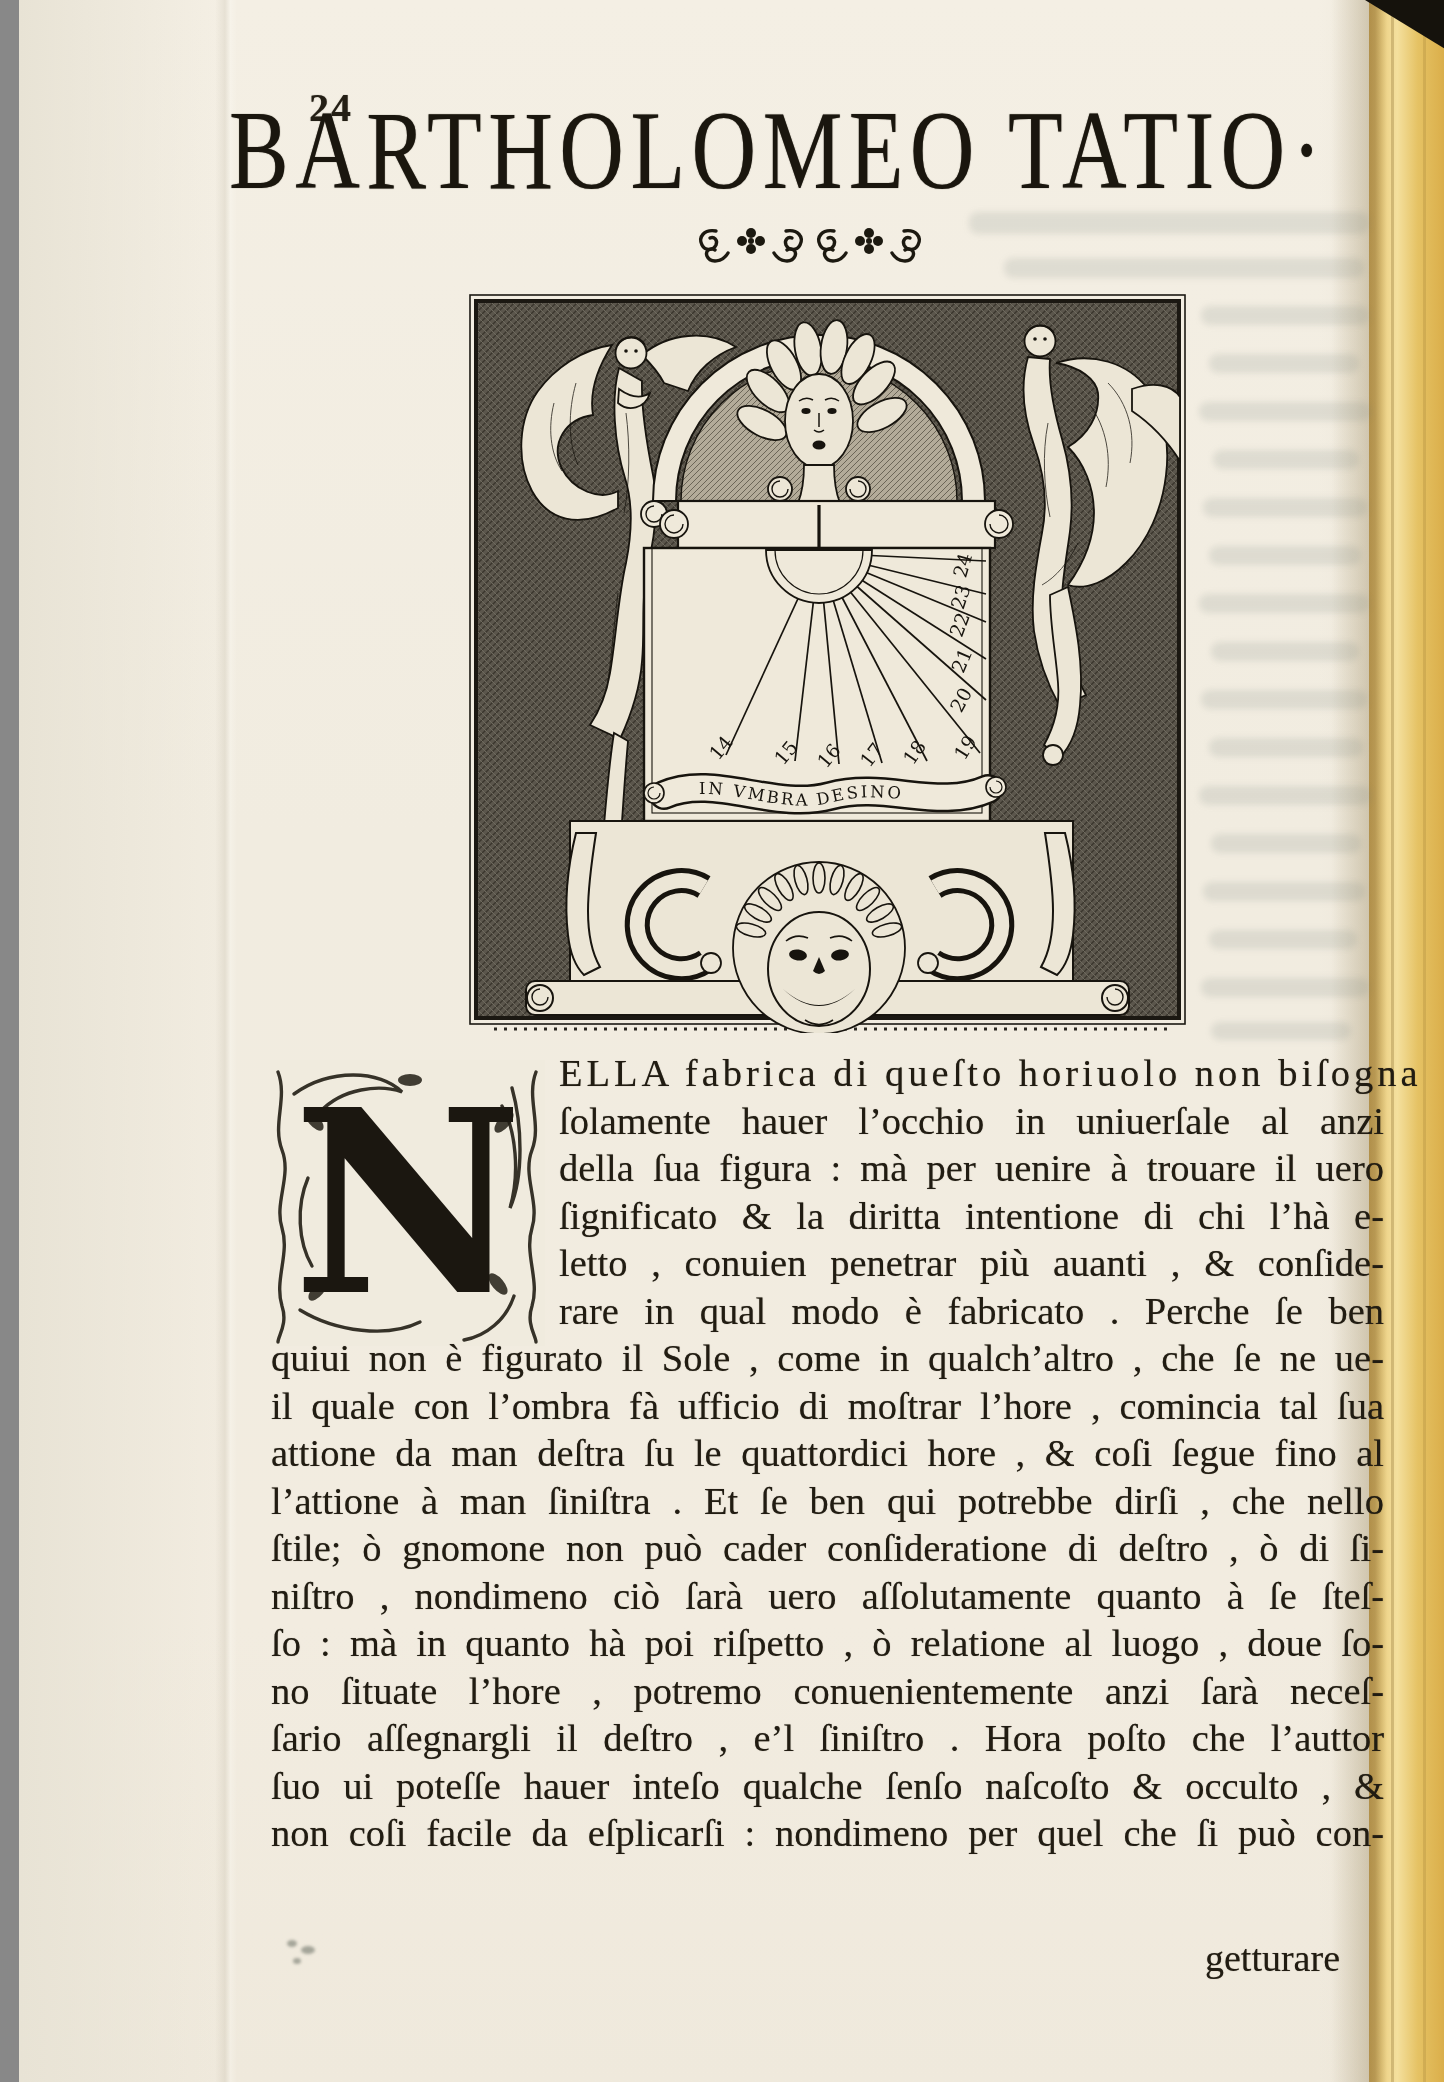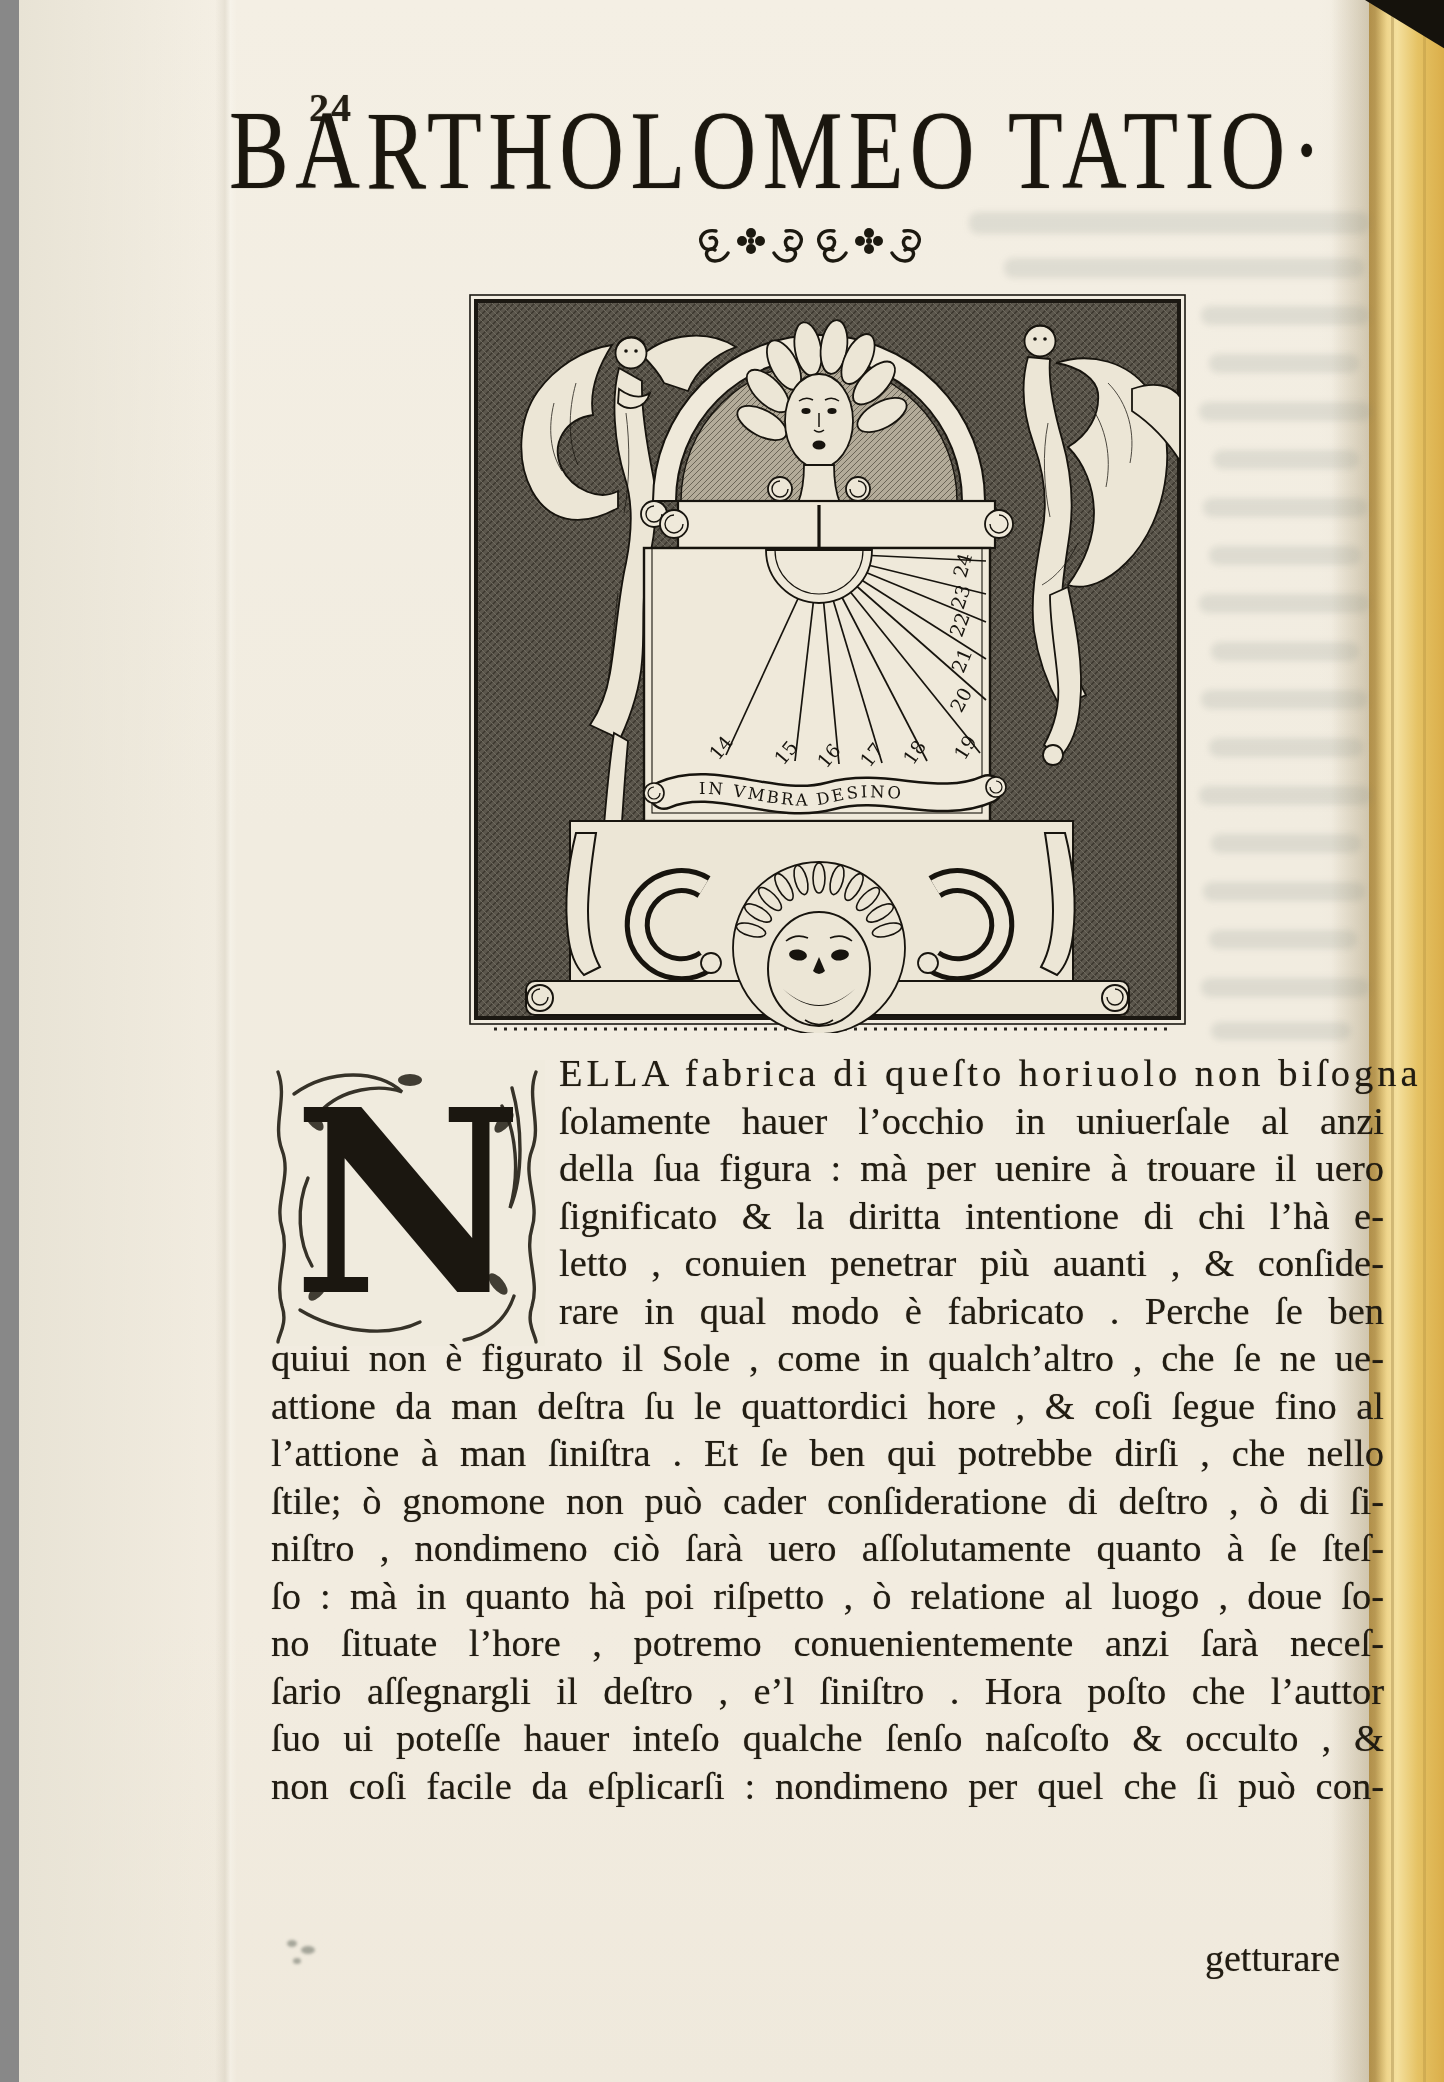--- a/index.html
+++ b/index.html
@@ -357,20 +357,21 @@
     <div class="para-indent">
       <div class="line lead-caps">ELLA fabrica di queſto horiuolo non biſogna</div>
       <div class="line">ſolamente hauer l’occhio in uniuerſale al anzi</div>
       <div class="line">della ſua figura : mà per uenire à trouare il uero</div>
       <div class="line">ſignificato &amp; la diritta intentione di chi l’hà e-</div>
       <div class="line">letto , conuien penetrar più auanti , &amp; conſide-</div>
       <div class="line">rare in qual modo è fabricato . Perche ſe ben</div>
     </div>
     <div class="para-full">
       <div class="line">quiui non è figurato il Sole , come in qualch’altro , che ſe ne ue-</div>
+      <div class="line">il quale con l’ombra fà ufficio di moſtrar l’hore , comincia tal ſua</div>
       <div class="line">attione da man deſtra ſu le quattordici hore , &amp; coſi ſegue fino al</div>
       <div class="line">l’attione à man ſiniſtra .  Et ſe ben qui potrebbe dirſi , che nello</div>
       <div class="line">ſtile; ò gnomone non può cader conſideratione di deſtro , ò di ſi-</div>
       <div class="line">niſtro , nondimeno ciò ſarà uero aſſolutamente quanto à ſe ſteſ-</div>
       <div class="line">ſo : mà in quanto hà poi riſpetto , ò relatione al luogo , doue ſo-</div>
       <div class="line">no ſituate l’hore , potremo conuenientemente anzi ſarà neceſ-</div>
       <div class="line">ſario aſſegnargli il deſtro , e’l ſiniſtro .  Hora poſto che l’auttor</div>
       <div class="line">ſuo ui poteſſe hauer inteſo qualche ſenſo naſcoſto &amp; occulto , &amp;</div>
       <div class="line">non coſi facile da eſplicarſi : nondimeno per quel che ſi può con-</div>
     </div>

